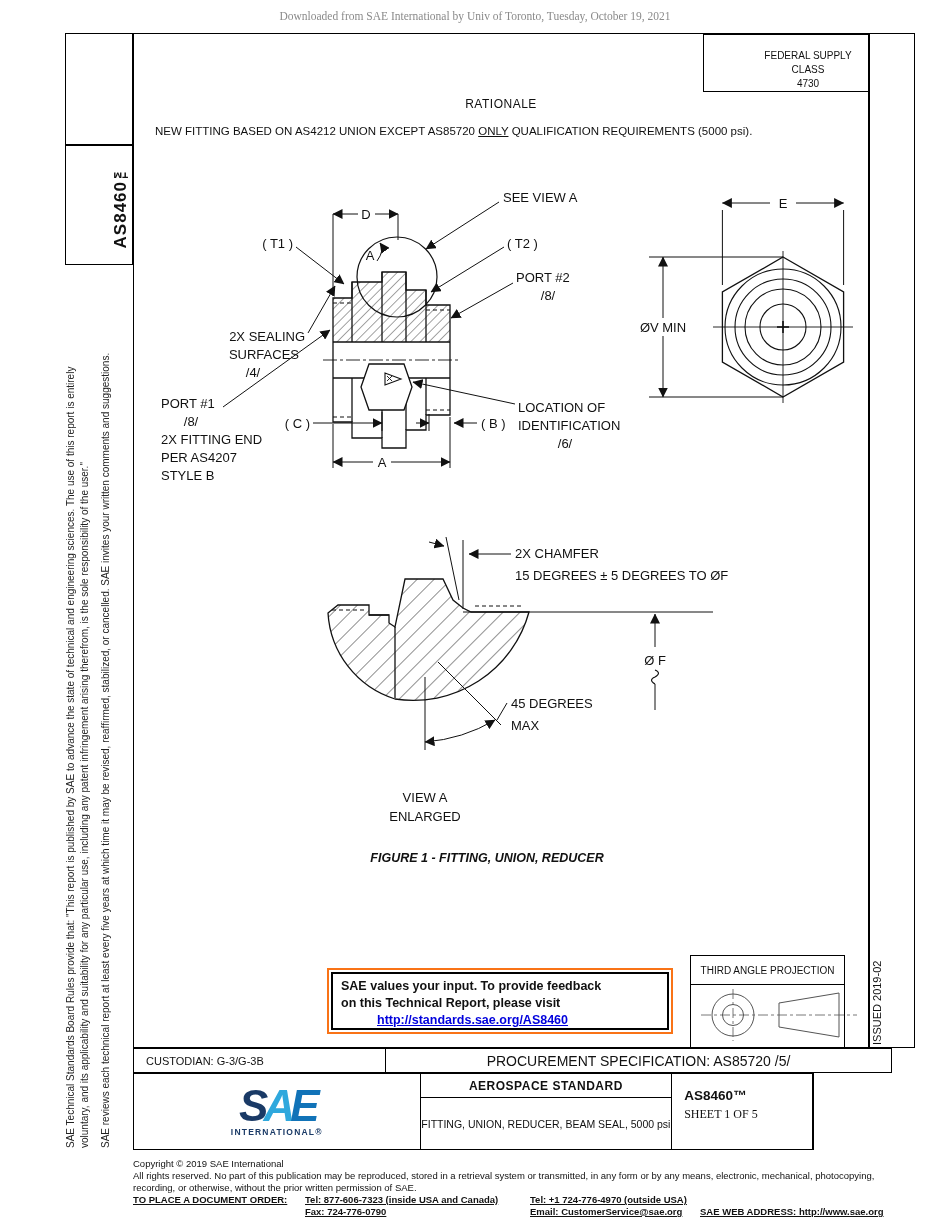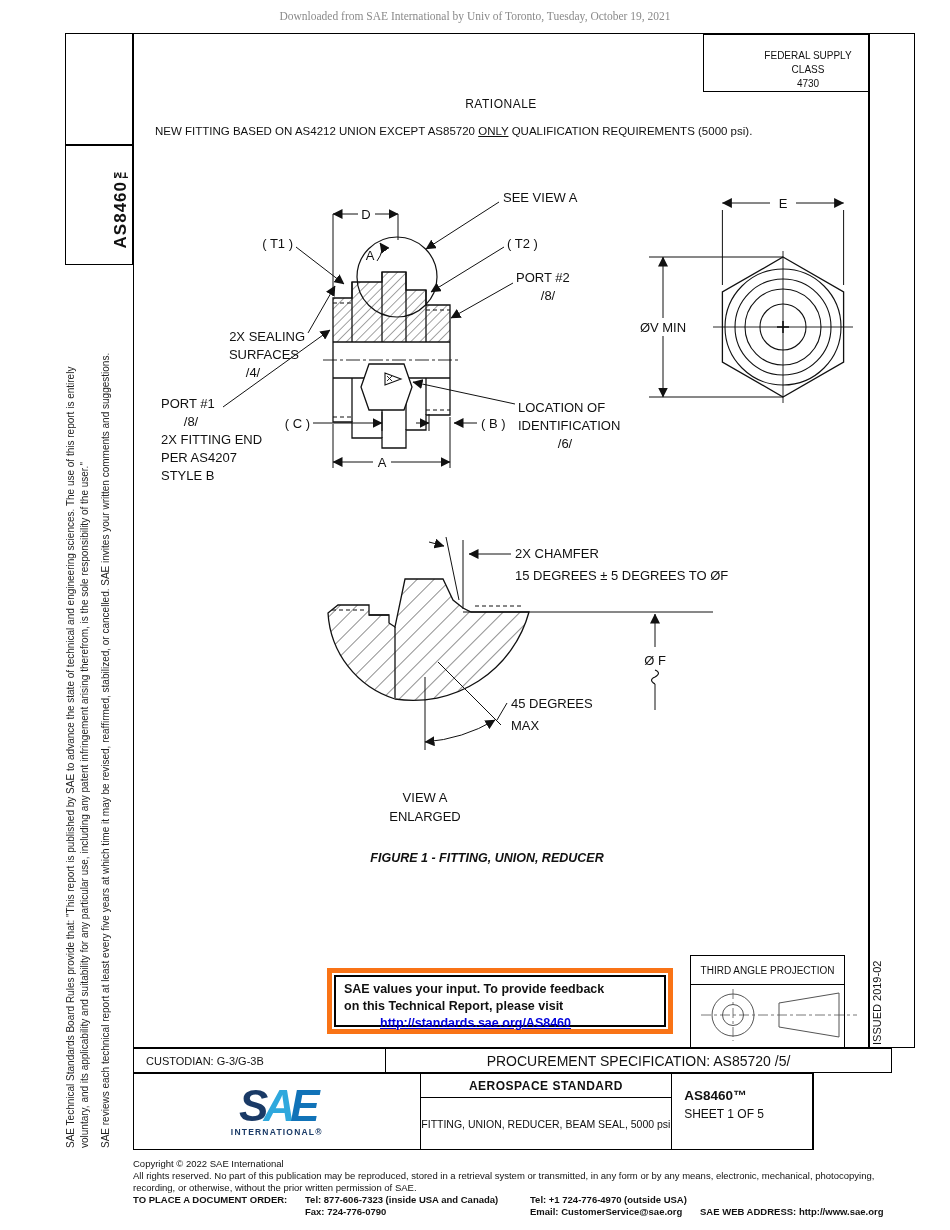--- a/index.html
+++ b/index.html
@@ -23,47 +23,47 @@
   .issued { left:870px; top:895px; height:150px; width:21px; font-size:11px; color:#111; }
 
   .rationale { left:133px; top:97px; width:736px; text-align:center; font-size:12px; letter-spacing:.5px; }
   .rationale-line { left:155px; top:125px; width:720px; font-size:11.5px; }
   .u { text-decoration:underline; }
 
   svg text { font-family:"Liberation Sans", sans-serif; fill:#111; }
   .lbl  { font-size:13px; }
   .cap  { font-size:12.5px; font-weight:bold; font-style:italic; }
 
-  .feedback { left:327px; top:968px; width:346px; height:66px; border:5px solid #f97316; padding:2px; }
+  .feedback { left:327px; top:968px; width:346px; height:66px; border:2px solid #f97316; padding:2px; }
   .feedback .inner { border:2.5px solid #000; width:100%; height:100%; padding:4px 8px; font-size:12.5px; font-weight:bold; line-height:17px; }
   .feedback a { color:#0000dd; text-decoration:underline; cursor:pointer;padding-left:36px; }
 
   .proj-box { left:690px; top:955px; width:155px; height:93px; border:1.6px solid #000; }
   .proj-head { height:29px; border-bottom:1.6px solid #000; display:flex; align-items:center; justify-content:center; font-size:10px; }
 
   .cust-row { left:133px; top:1048px; width:759px; height:25px; border:1.6px solid #000; display:flex; }
   .cust-cell { width:252px; border-right:1.6px solid #000; display:flex; align-items:center; padding-left:12px; font-size:11px; }
   .proc-cell { flex:1; display:flex; align-items:center; justify-content:center; font-size:14px; }
 
   .title-row { left:133px; top:1073px; width:681px; height:77px; border:1.9px solid #000; display:flex; }
   .logo-cell { width:287px; border-right:1.6px solid #000; display:flex; flex-direction:column; align-items:center; justify-content:center; }
   .mid-cell  { width:252px; border-right:1.6px solid #000; display:flex; flex-direction:column; }
   .mid-top   { height:24px; border-bottom:1.6px solid #000; display:flex; align-items:center; justify-content:center; font-weight:bold; font-size:12px; letter-spacing:.5px; }
   .mid-bot   { flex:1; display:flex; align-items:center; justify-content:center; font-size:10.5px; }
   .num-cell  { width:141px; border-right:1.6px solid #000; padding:14px 0 0 12px; }
   .num-cell .docnum { font-weight:bold; font-size:13.5px; }
-  .num-cell .sheet  { font-size:12px; margin-top:4px; }
+  .num-cell .sheet  { font-size:12px; margin-top:4px;font-family:Liberation Serif, serif; }
   .end-cell  { flex:1; }
 
   .sae-logo { font-style:italic; font-weight:800; font-size:44px; line-height:38px; letter-spacing:-5px; }
   .sae-sub  { font-size:8.5px; font-weight:bold; letter-spacing:1.2px; margin-top:2px; }
 
   .copy { left:133px; top:1158px; width:790px; font-size:9.5px; line-height:12px; color:#111; }
   .ordgrid { position:relative; height:24px; }
-  .ordgrid span { position:absolute; white-space:nowrap; font-weight:bold; }
+  .ordgrid span { position:absolute; white-space:nowrap; font-weight:bold;text-decoration:underline; }
 </style>
 </head>
 <body>
 
 <div id="page">
 
   <div class="abs dl-note">Downloaded from SAE International by Univ of Toronto, Tuesday, October 19, 2021</div>
 
   <div class="abs box main-border"></div>
   <div class="abs box right-col"></div>
@@ -295,21 +295,21 @@
       <div class="mid-bot">FITTING, UNION, REDUCER, BEAM SEAL, 5000 psi</div>
     </div>
     <div class="num-cell">
       <div class="docnum">AS8460™</div>
       <div class="sheet">SHEET 1 OF 5</div>
     </div>
     <div class="end-cell"></div>
   </div>
 
   <div class="abs copy">
-    <div>Copyright © 2022 SAE International</div>
+    <div>Copyright © 2019 SAE International</div>
     <div>All rights reserved. No part of this publication may be reproduced, stored in a retrieval system or transmitted, in any form or by any means, electronic, mechanical, photocopying,</div>
     <div>recording, or otherwise, without the prior written permission of SAE.</div>
     <div class="ordgrid">
       <span style="left:0;   top:0;">TO PLACE A DOCUMENT ORDER:</span>
       <span style="left:172px; top:0;">Tel: 877-606-7323 (inside USA and Canada)</span>
       <span style="left:397px; top:0;">Tel: +1 724-776-4970 (outside USA)</span>
       <span style="left:172px; top:12px;">Fax: 724-776-0790</span>
       <span style="left:397px; top:12px;">Email: CustomerService@sae.org</span>
       <span style="left:567px; top:12px;">SAE WEB ADDRESS: http://www.sae.org</span>
     </div>

